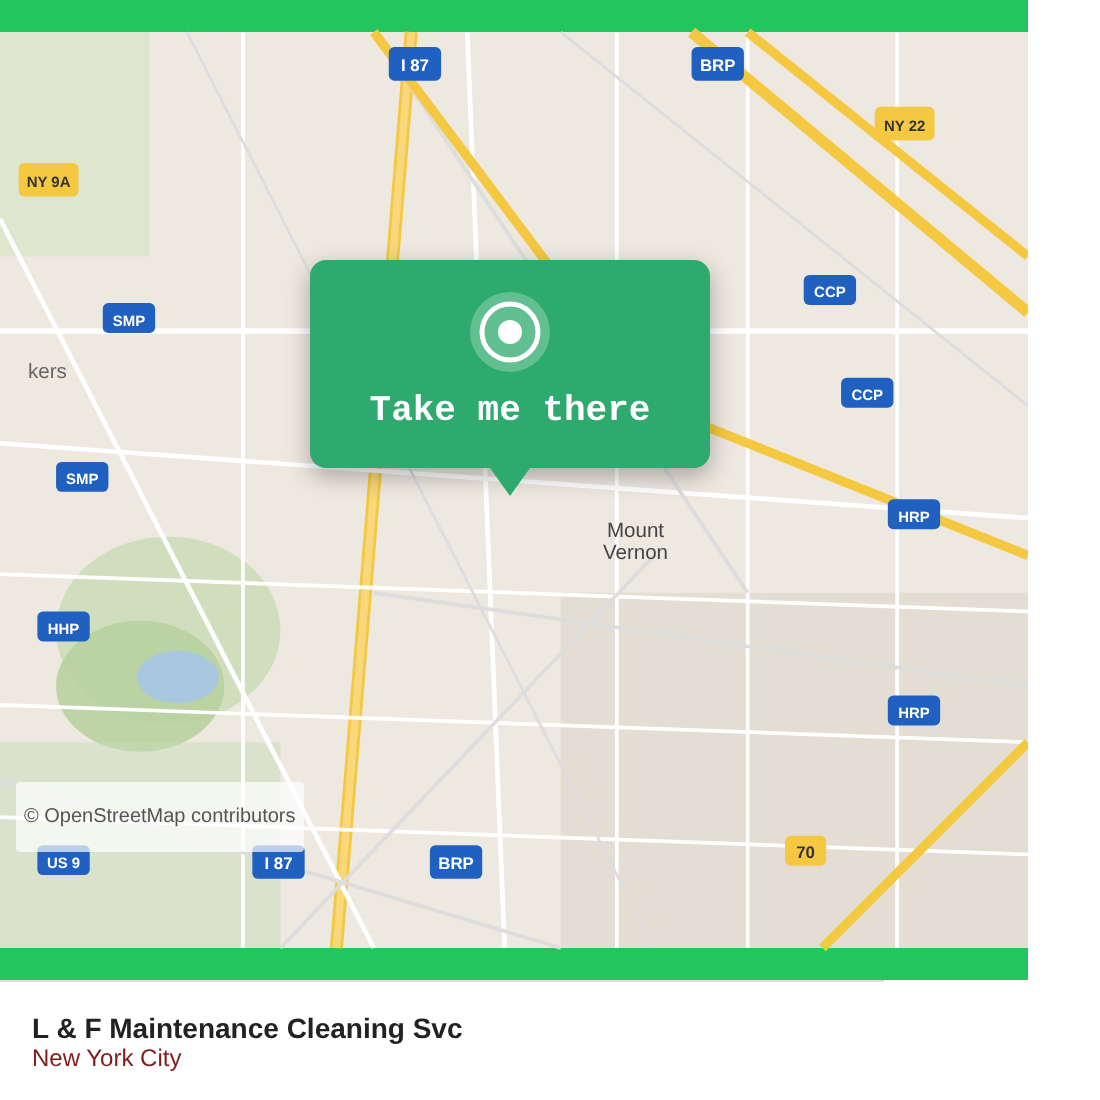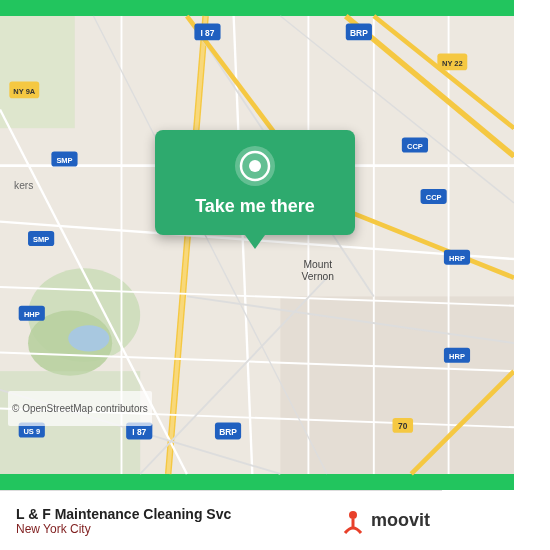--- a/index.html
+++ b/index.html
@@ -33,20 +33,21 @@
       left: 155px;
       width: 200px;
       background: #2eaa6e;
       border-radius: 8px;
       padding: 14px 16px 18px 16px;
       display: flex;
       flex-direction: column;
       align-items: center;
       cursor: pointer;
       box-shadow: 0 4px 12px rgba(0,0,0,0.3);
+      font-family: Liberation Mono, monospace;
     }
 
     #tooltip::after {
       content: '';
       position: absolute;
       bottom: -14px;
       left: 50%;
       transform: translateX(-50%);
       border-width: 14px 10px 0 10px;
       border-style: solid;
@@ -231,22 +232,13 @@
   </div>
 
   <div id="copyright">© OpenStreetMap contributors</div>
 </div>
 
 <div id="bottom-bar">
   <div id="business-info">
     <span id="business-name">L &amp; F Maintenance Cleaning Svc</span>
     <span id="business-location">New York City</span>
   </div>
-  <div id="moovit-logo">
-
-    <svg width="32" height="32" viewBox="0 0 32 32" xmlns="http://www.w3.org/2000/svg">
-      <circle cx="16" cy="10" r="4" fill="#e8402a"></circle>
-      <path d="M8 28 Q16 18 24 28" stroke="#e8402a" stroke-width="3" fill="none"></path>
-      <line x1="16" y1="14" x2="16" y2="24" stroke="#e8402a" stroke-width="3"></line>
-    </svg>
-    <span class="moovit-text">moovit</span>
-  </div>
 </div>
 
 </body></html>

